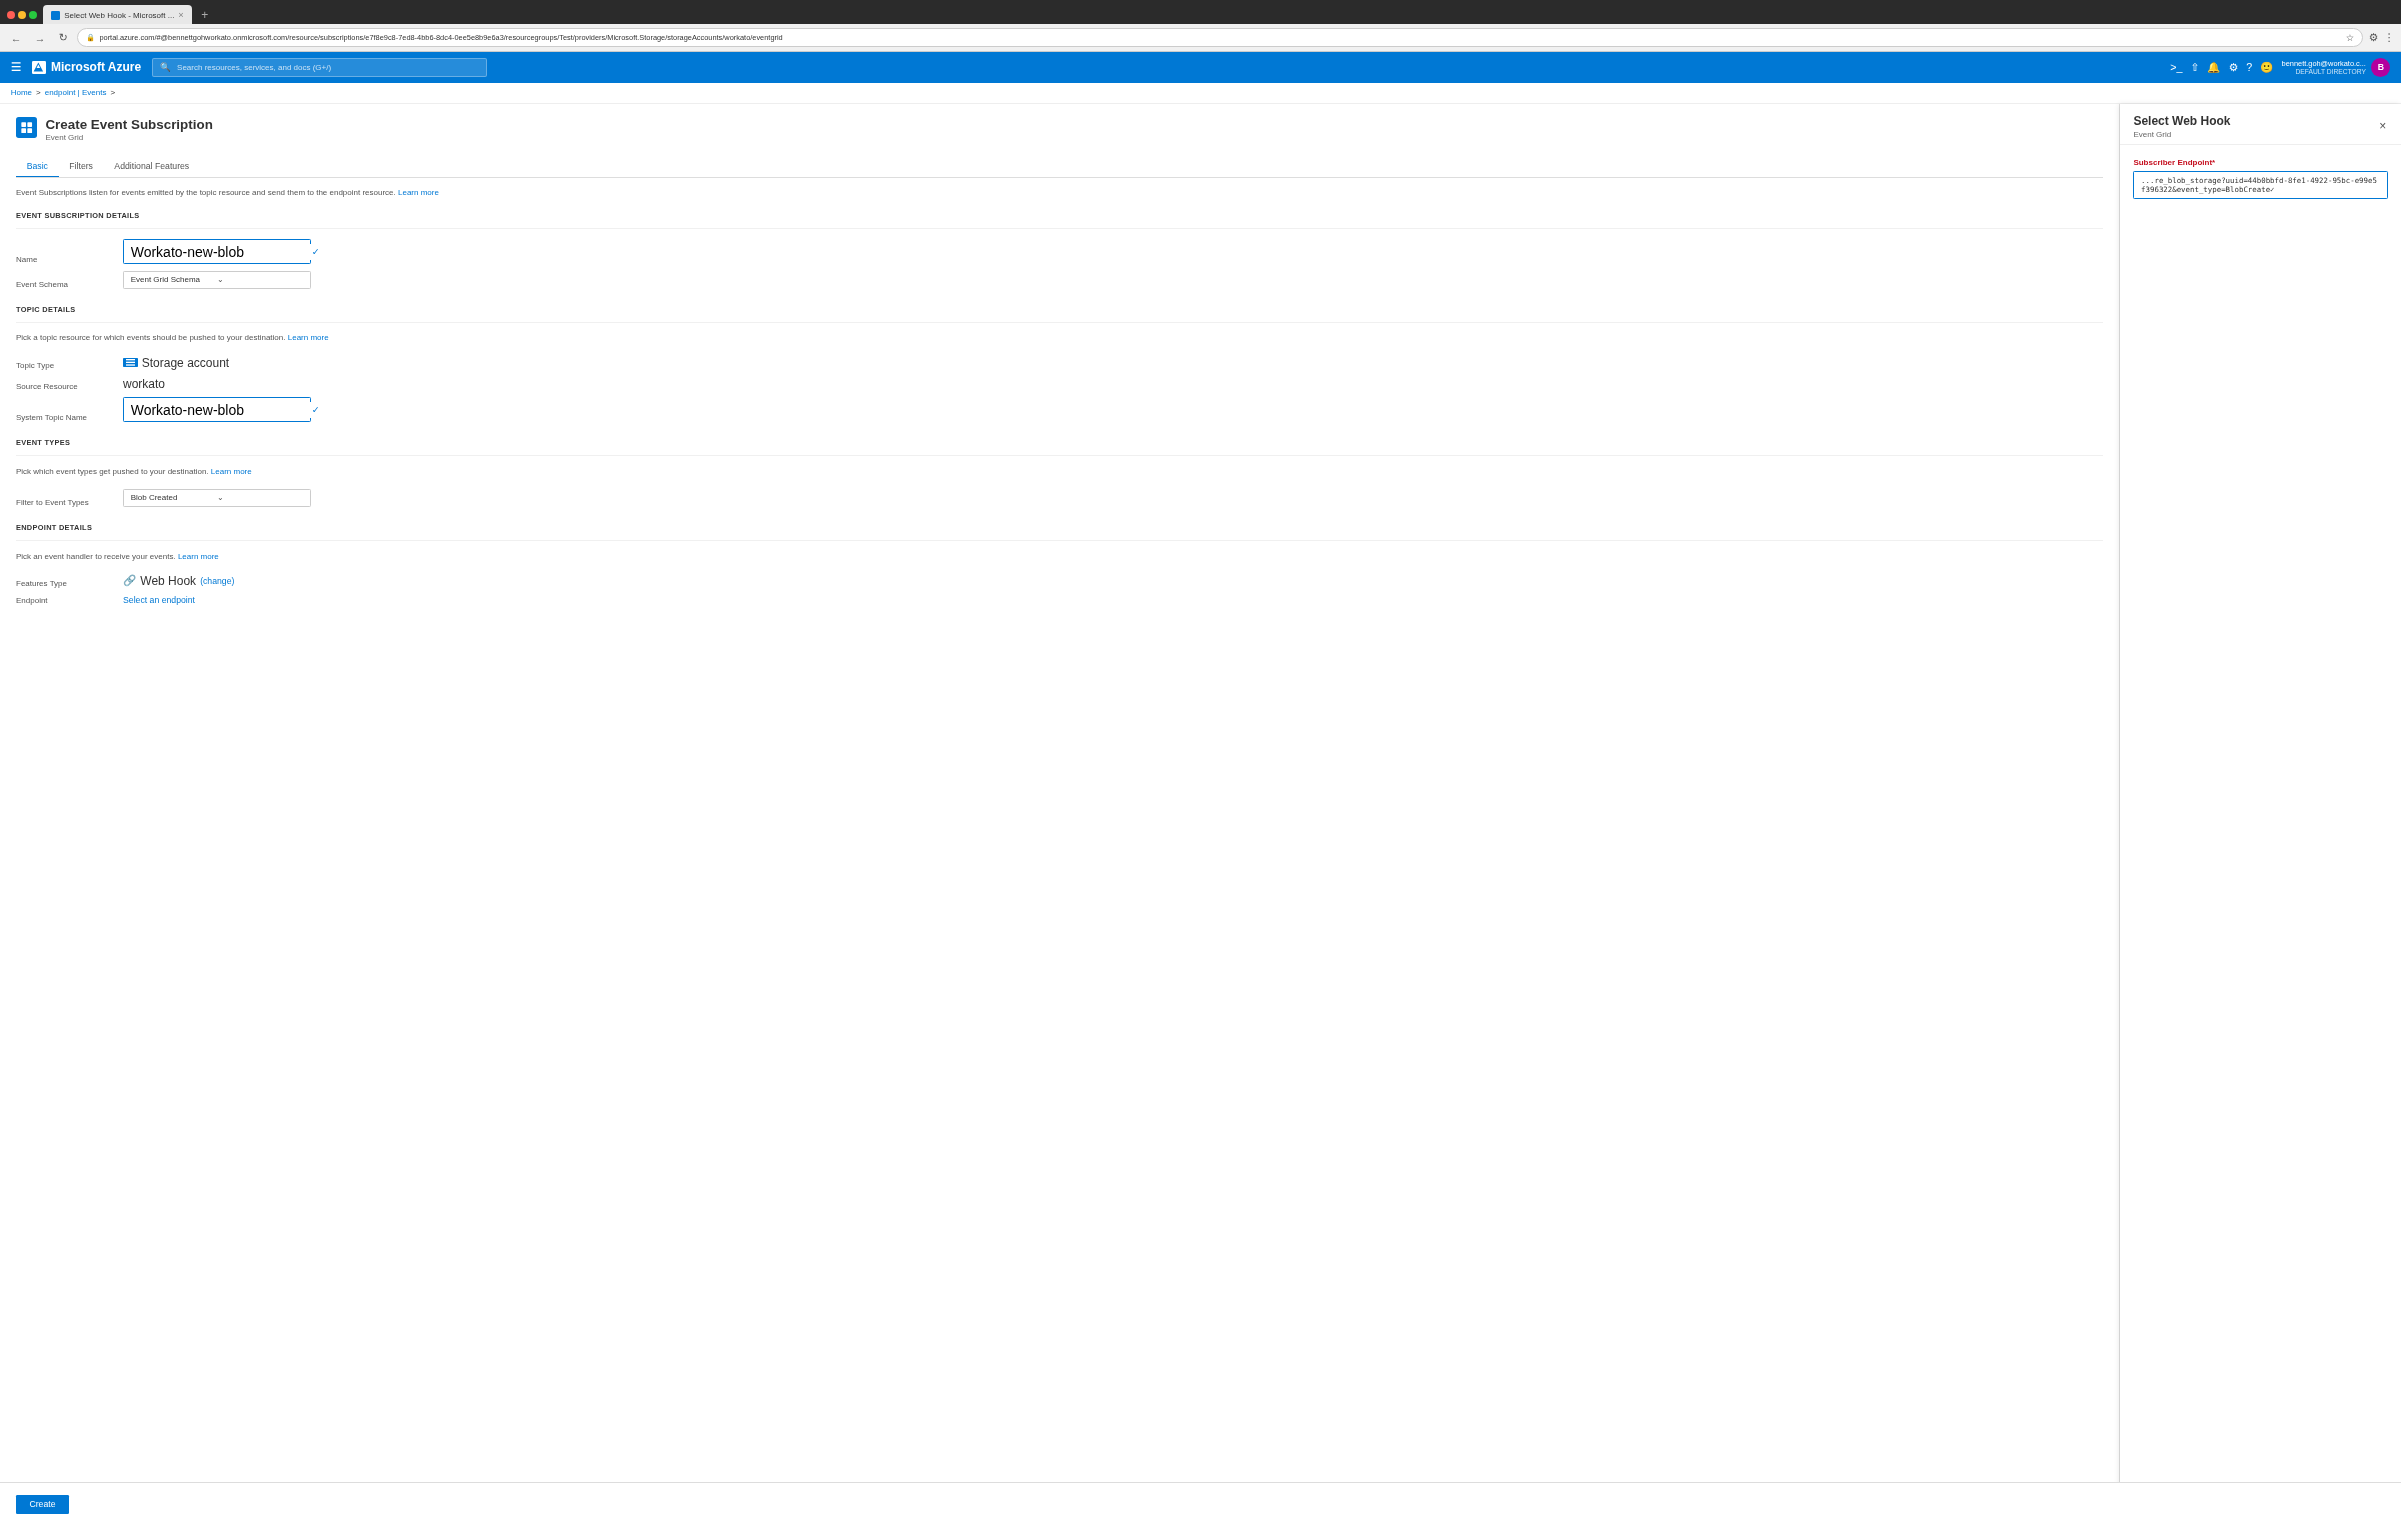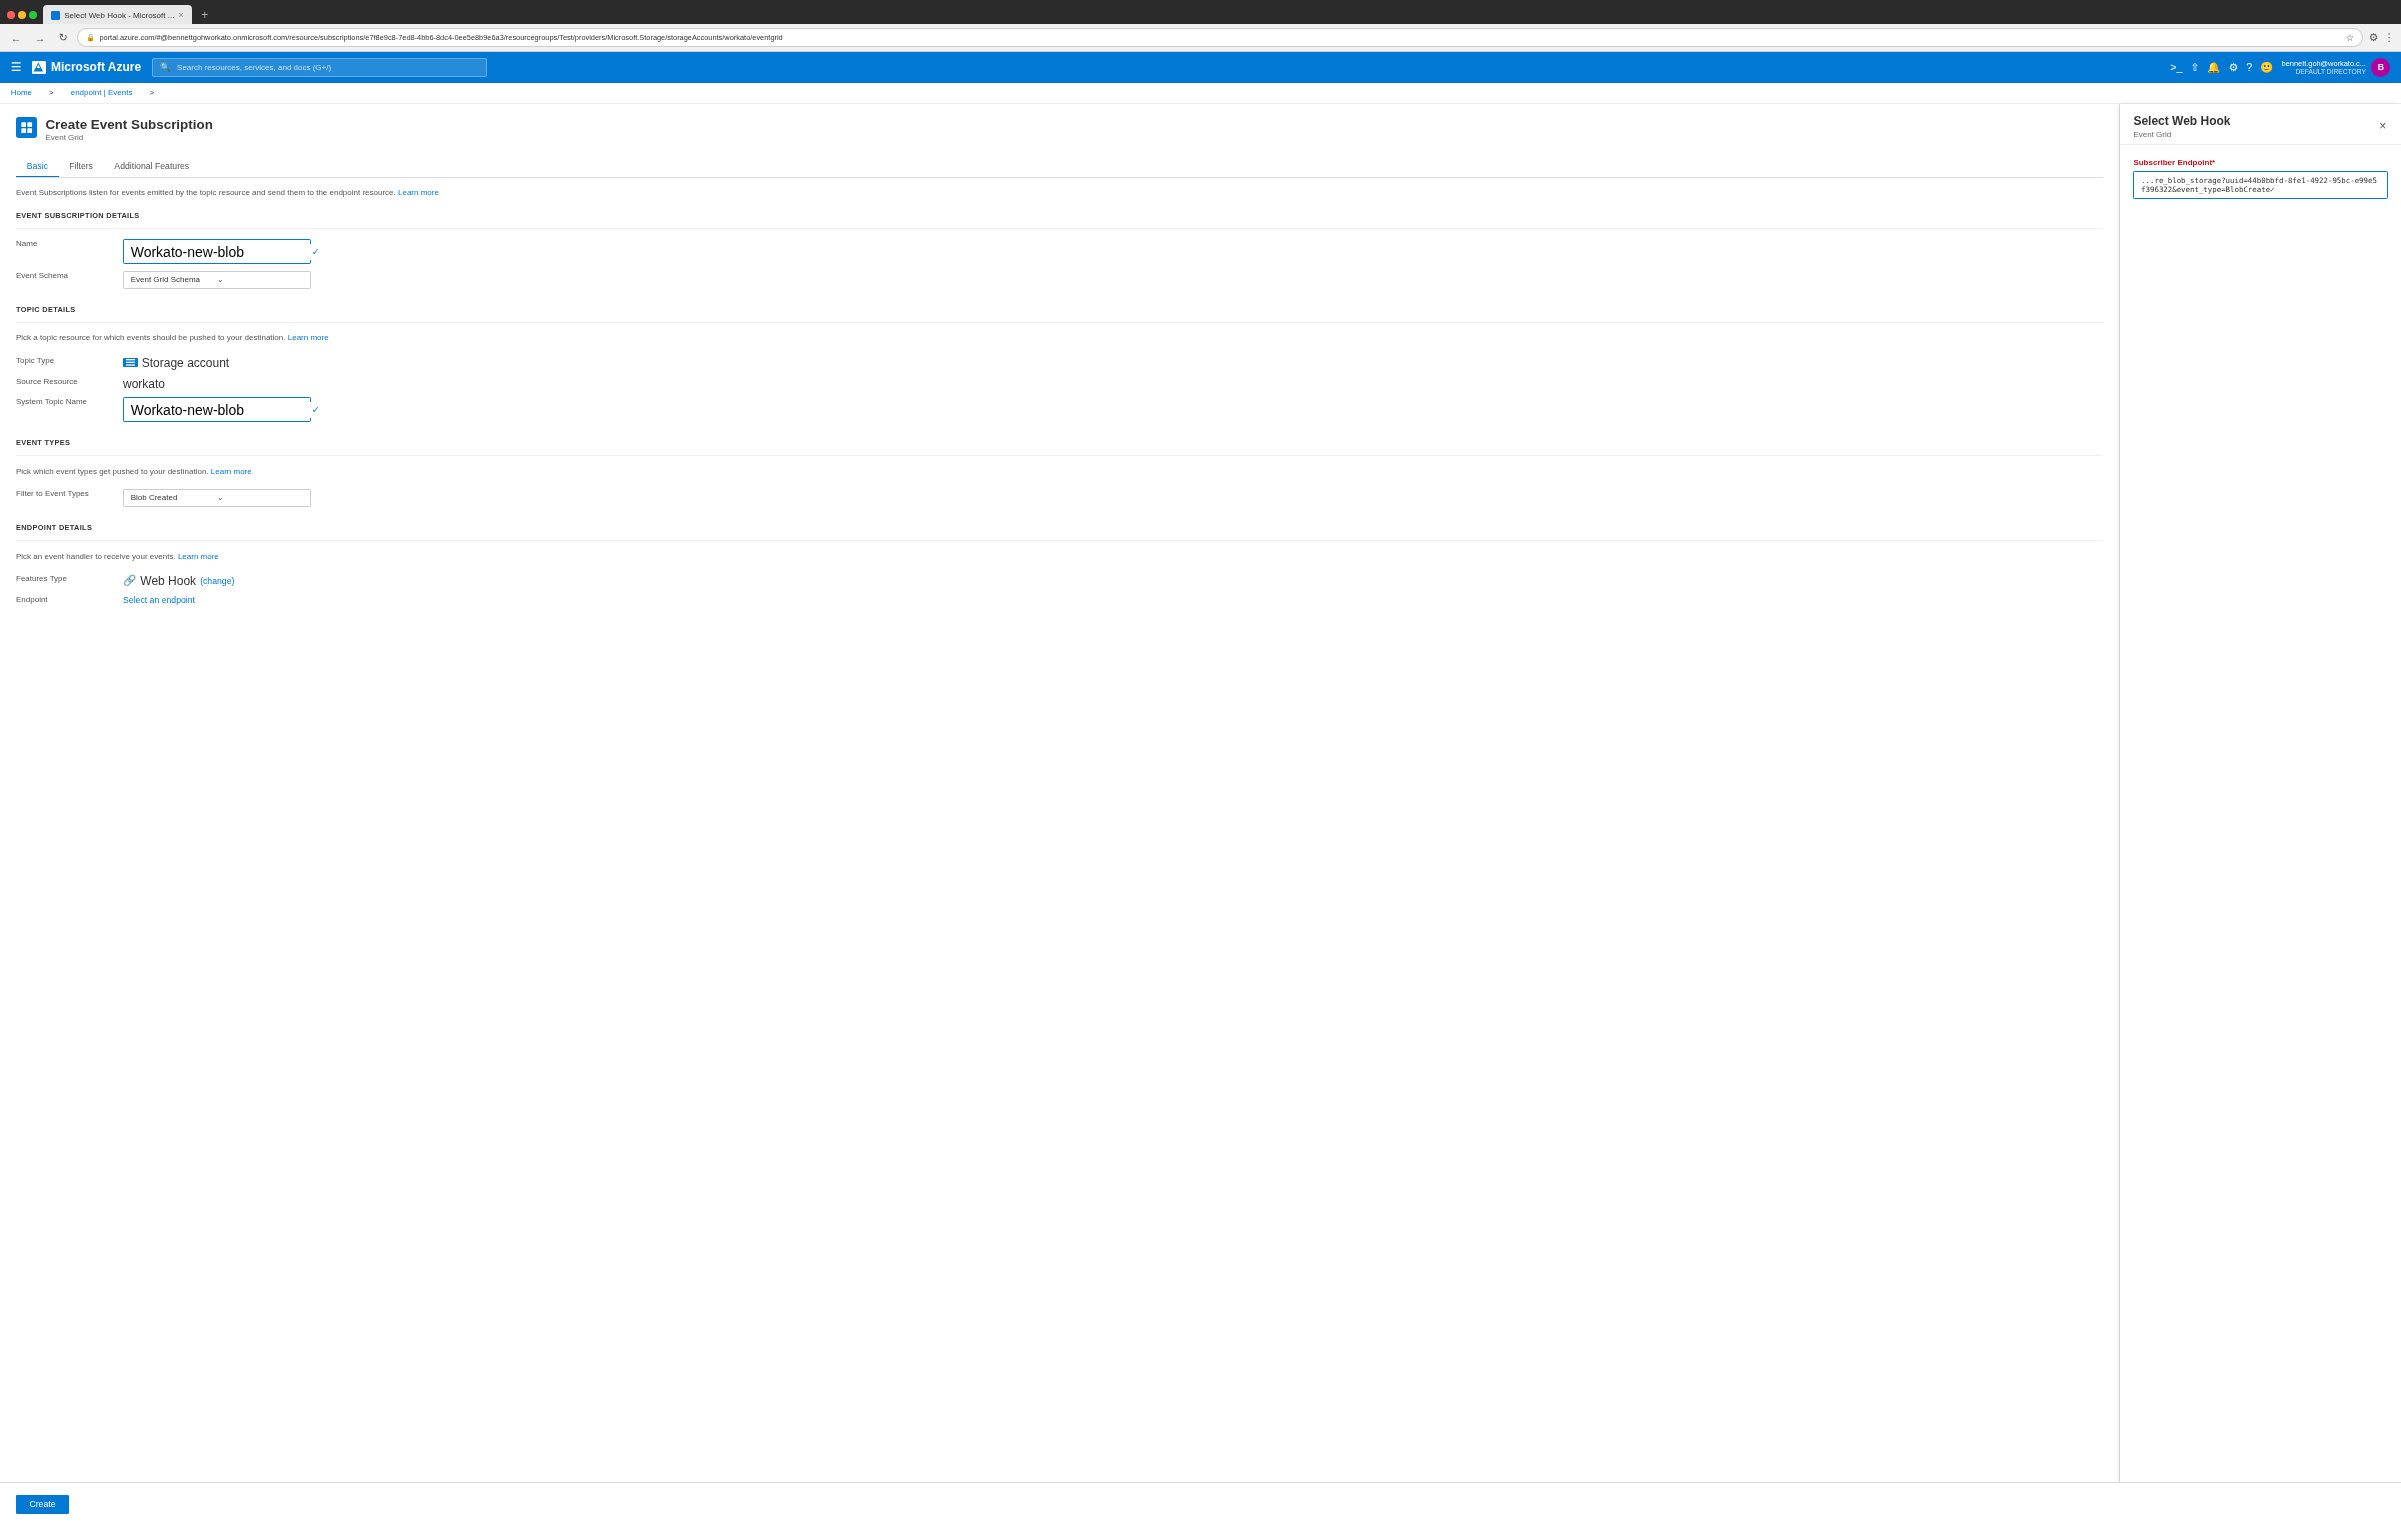--- a/index.html
+++ b/index.html
@@ -34,21 +34,21 @@
     .azure-logo-icon svg { width: 10.7px; height: 10.7px; }
     .search-bar { flex: 1; max-width: 335px; display: flex; align-items: center; background: rgba(255,255,255,0.15); border: 0.7px solid rgba(255,255,255,0.3); border-radius: 2px; padding: 3.4px 8px; gap: 5.4px; color: white; }
     .search-bar input { background: none; border: none; outline: none; color: white; font-size: 8px; width: 100%; }
     .search-bar input::placeholder { color: rgba(255,255,255,0.75); }
     .topbar-actions { display: flex; align-items: center; gap: 8px; margin-left: auto; }
     .topbar-icon { color: white; font-size: 10.7px; cursor: pointer; }
     .user-info { display: flex; align-items: center; gap: 5.4px; color: white; font-size: 7.4px; text-align: right; }
     .user-avatar { width: 19px; height: 19px; background: #b4009e; border-radius: 50%; display: flex; align-items: center; justify-content: center; color: white; font-size: 8.7px; font-weight: bold; }
 
     
-    .breadcrumb { display: flex; align-items: center; gap: 17px; padding: 5.4px 10.7px; font-size: 8px; background: white; border-bottom: 0.7px solid #eee; }
+    .breadcrumb { display: flex; align-items: center; gap: 4px; padding: 5.4px 10.7px; font-size: 8px; background: white; border-bottom: 0.7px solid #eee; }
     .breadcrumb a { color: #0078d4; text-decoration: none; }
 
     
     .main-layout { display: flex; height: calc(100vh - 97px); background: white; }
 
     
     .left-panel { flex: 1; padding: 13.4px 16px; overflow-y: auto; border-right: 0.7px solid #e0e0e0; }
     .page-header { display: flex; align-items: flex-start; gap: 8px; margin-bottom: 13.4px; }
     .event-grid-icon { width: 21.4px; height: 21.4px; background: #0078d4; border-radius: 2.7px; display: flex; align-items: center; justify-content: center; }
     .event-grid-icon svg { width: 13.4px; height: 13.4px; fill: white; }
@@ -60,21 +60,21 @@
     .tab { padding: 5.4px 10.7px; cursor: pointer; font-size: 8.7px; color: #555; border-bottom: 1.3px solid transparent; margin-bottom: -0.7px; }
     .tab.active { color: #0078d4; border-bottom-color: #0078d4; font-weight: 500; }
 
     .info-text { font-size: 8px; color: #555; margin-bottom: 13.4px; }
     .info-text a { color: #0078d4; text-decoration: none; }
 
     
     .section { margin-bottom: 16px; }
     .section-title { font-size: 7.4px; font-weight: 700; color: #333; text-transform: uppercase; letter-spacing: 0.3px; margin-bottom: 8px; }
 
-    .field-row { display: flex; align-items: flex-start; margin-bottom: 6.7px; }
+    .field-row { display: flex; align-items: flex-end; margin-bottom: 6.7px; }
     .field-label { width: 107px; font-size: 8px; color: #555; flex-shrink: 0; }
     .field-value { font-size: 12px; color: #333; }
 
     .input-field { display: flex; align-items: center; border: 0.7px solid #0078d4; border-radius: 1.3px; padding: 3.4px 6.7px; font-size: 8px; width: 188px; background: white; }
     .input-field input { border: none; outline: none; flex: 1; font-size: 14px; }
     .input-check { color: #0078d4; font-size: 9.4px; margin-left: auto; }
 
     .select-field { display: flex; align-items: center; border: 0.7px solid #ccc; border-radius: 1.3px; padding: 3.4px 6.7px; font-size: 8px; width: 188px; background: white; cursor: pointer; }
     .select-field span { flex: 1; }
     .select-arrow { color: #555; font-size: 8px; }

